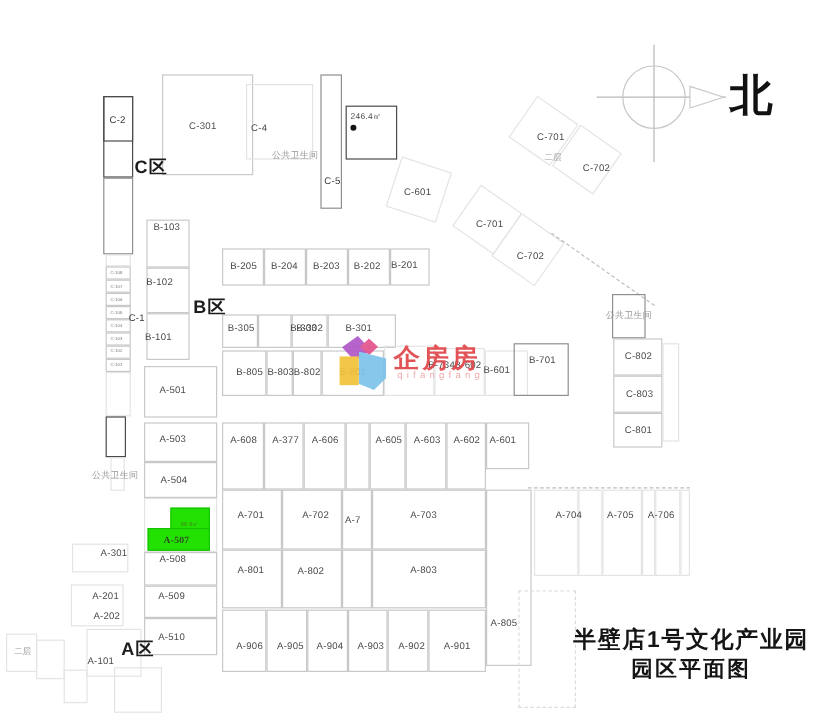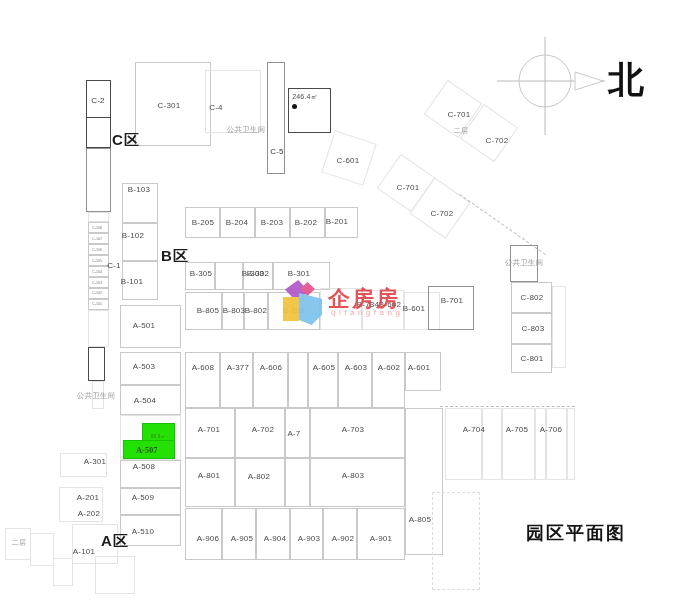--- a/index.html
+++ b/index.html
@@ -66,20 +66,21 @@
       <div class="wm-top"></div>
       <div class="wm-pink"></div>
       <div class="wm-yellow"></div>
       <div class="wm-blue"></div>
     </div>
     <div id="wm-brand">企房房</div>
     <div id="wm-latin">qifangfang</div>
   </div>
 
   <div id="title">
+    <div id="title-line1">半壁店1号文化产业园</div>
     <div id="title-line2">园区平面图</div>
   </div>
 
 <div class="box d" style="left: 86px; top: 80px; width: 25px; height: 68px;"></div>
     <div class="box d" style="left: 86px; top: 80px; width: 25px; height: 38px;"></div>
     <div class="box m" style="left: 86px; top: 148px; width: 25px; height: 64px;"></div>
     <div class="box f" style="left: 88px; top: 212px; width: 21px; height: 10px;"></div>
     <div class="box l" style="left: 88px; top: 222px; width: 21px; height: 11px;"></div>
     <div class="box l" style="left: 88px; top: 233px; width: 21px; height: 11px;"></div>
     <div class="box l" style="left: 88px; top: 244px; width: 21px; height: 11px;"></div>

